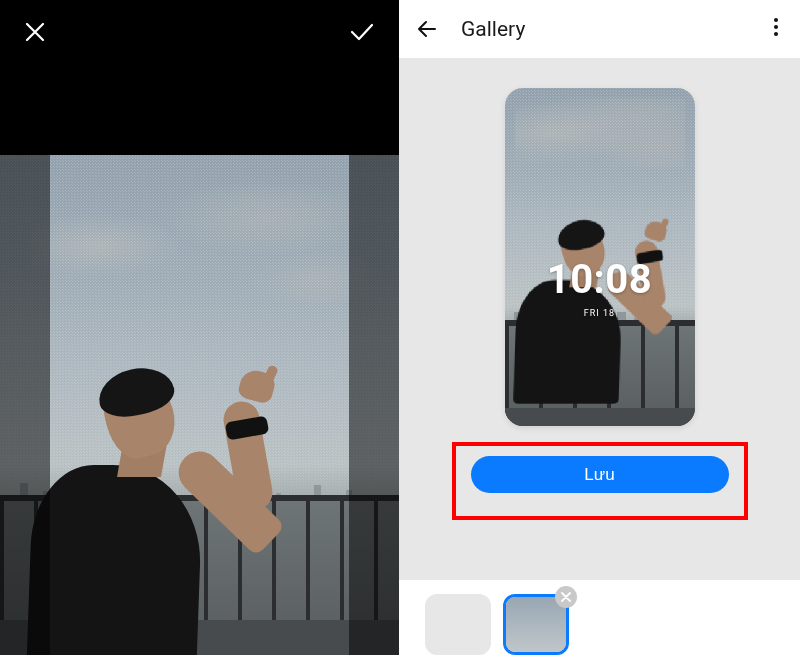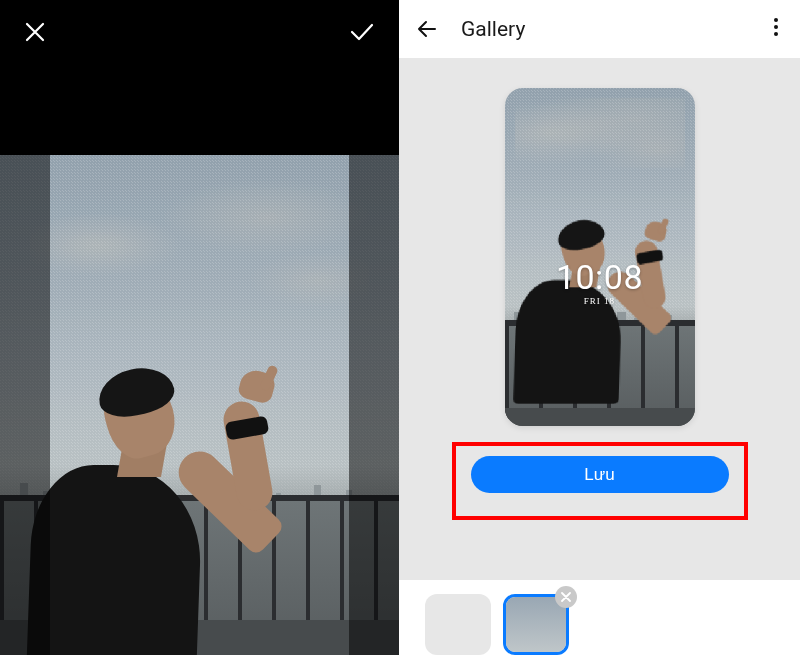--- a/index.html
+++ b/index.html
@@ -214,22 +214,22 @@
   .lock-photo .floor{ height:18px; }
   .lock-photo .person{ left:4px; top:130px; width:140px; height:200px; transform:scale(.62); transform-origin:top left; }
   .lock-clock{
     position:absolute;
     top:172px;
     left:0; right:0;
     text-align:center;
     color:#fff;
     text-shadow:0 1px 3px rgba(0,0,0,.3);
   }
-  .lock-time{ font-size:34px; font-weight:400; letter-spacing:.5px; line-height:1; }
-  .lock-date{ font-size:9px; letter-spacing:1px; margin-top:2px;font-family:Liberation Serif, serif; }
+  .lock-time{ font-size:40px; font-weight:700; letter-spacing:.5px; line-height:1; }
+  .lock-date{ font-size:9px; letter-spacing:1px; margin-top:8px; }
 
   .save-btn{
     position:absolute;
     left:50%;
     top:398px;
     transform:translateX(-50%);
     width:258px;
     height:37px;
     background:#0a7bff;
     color:#fff;

